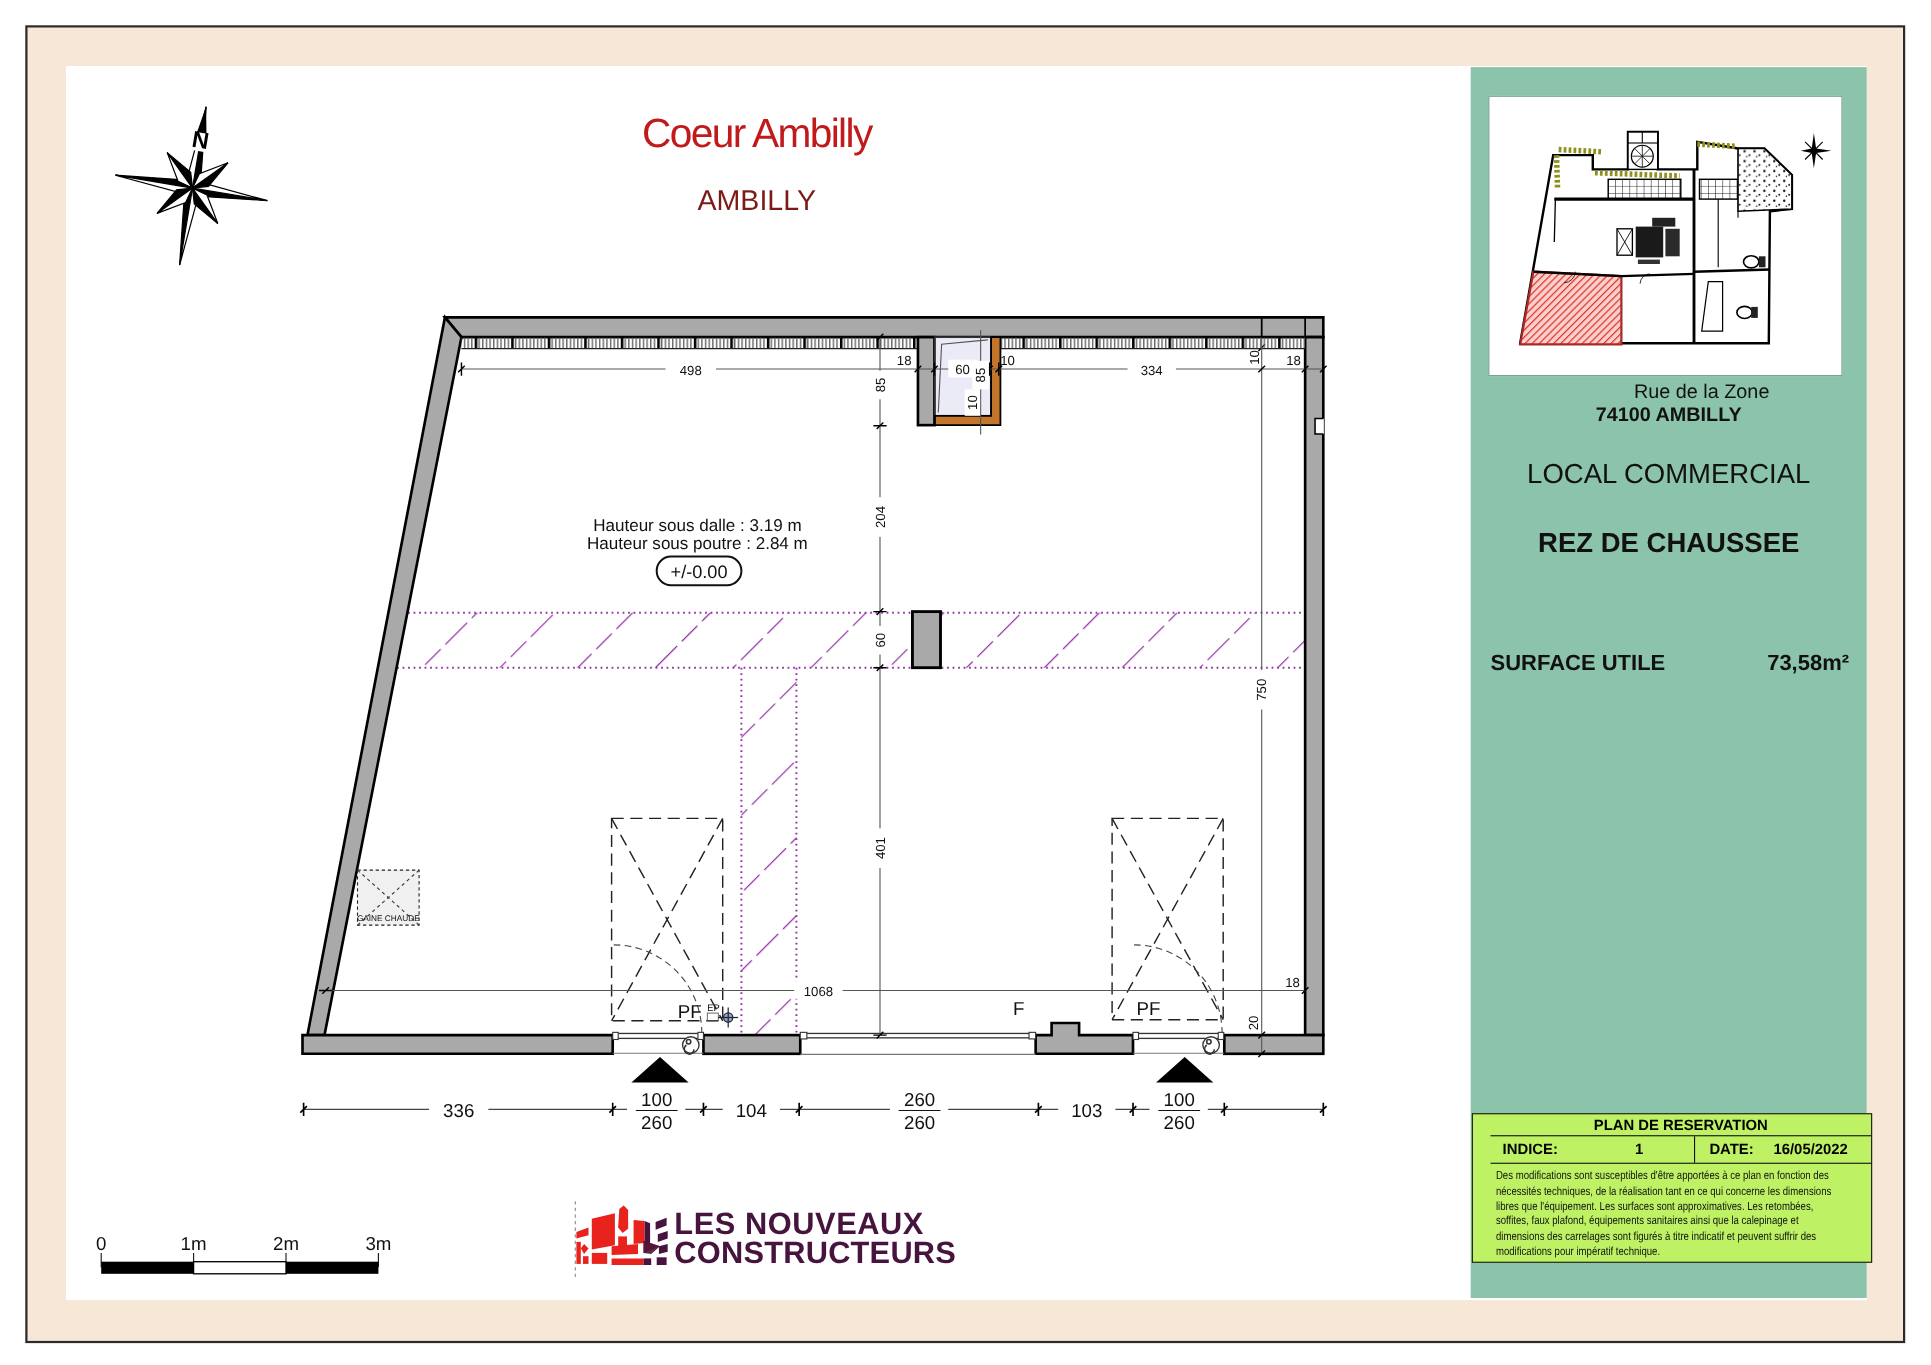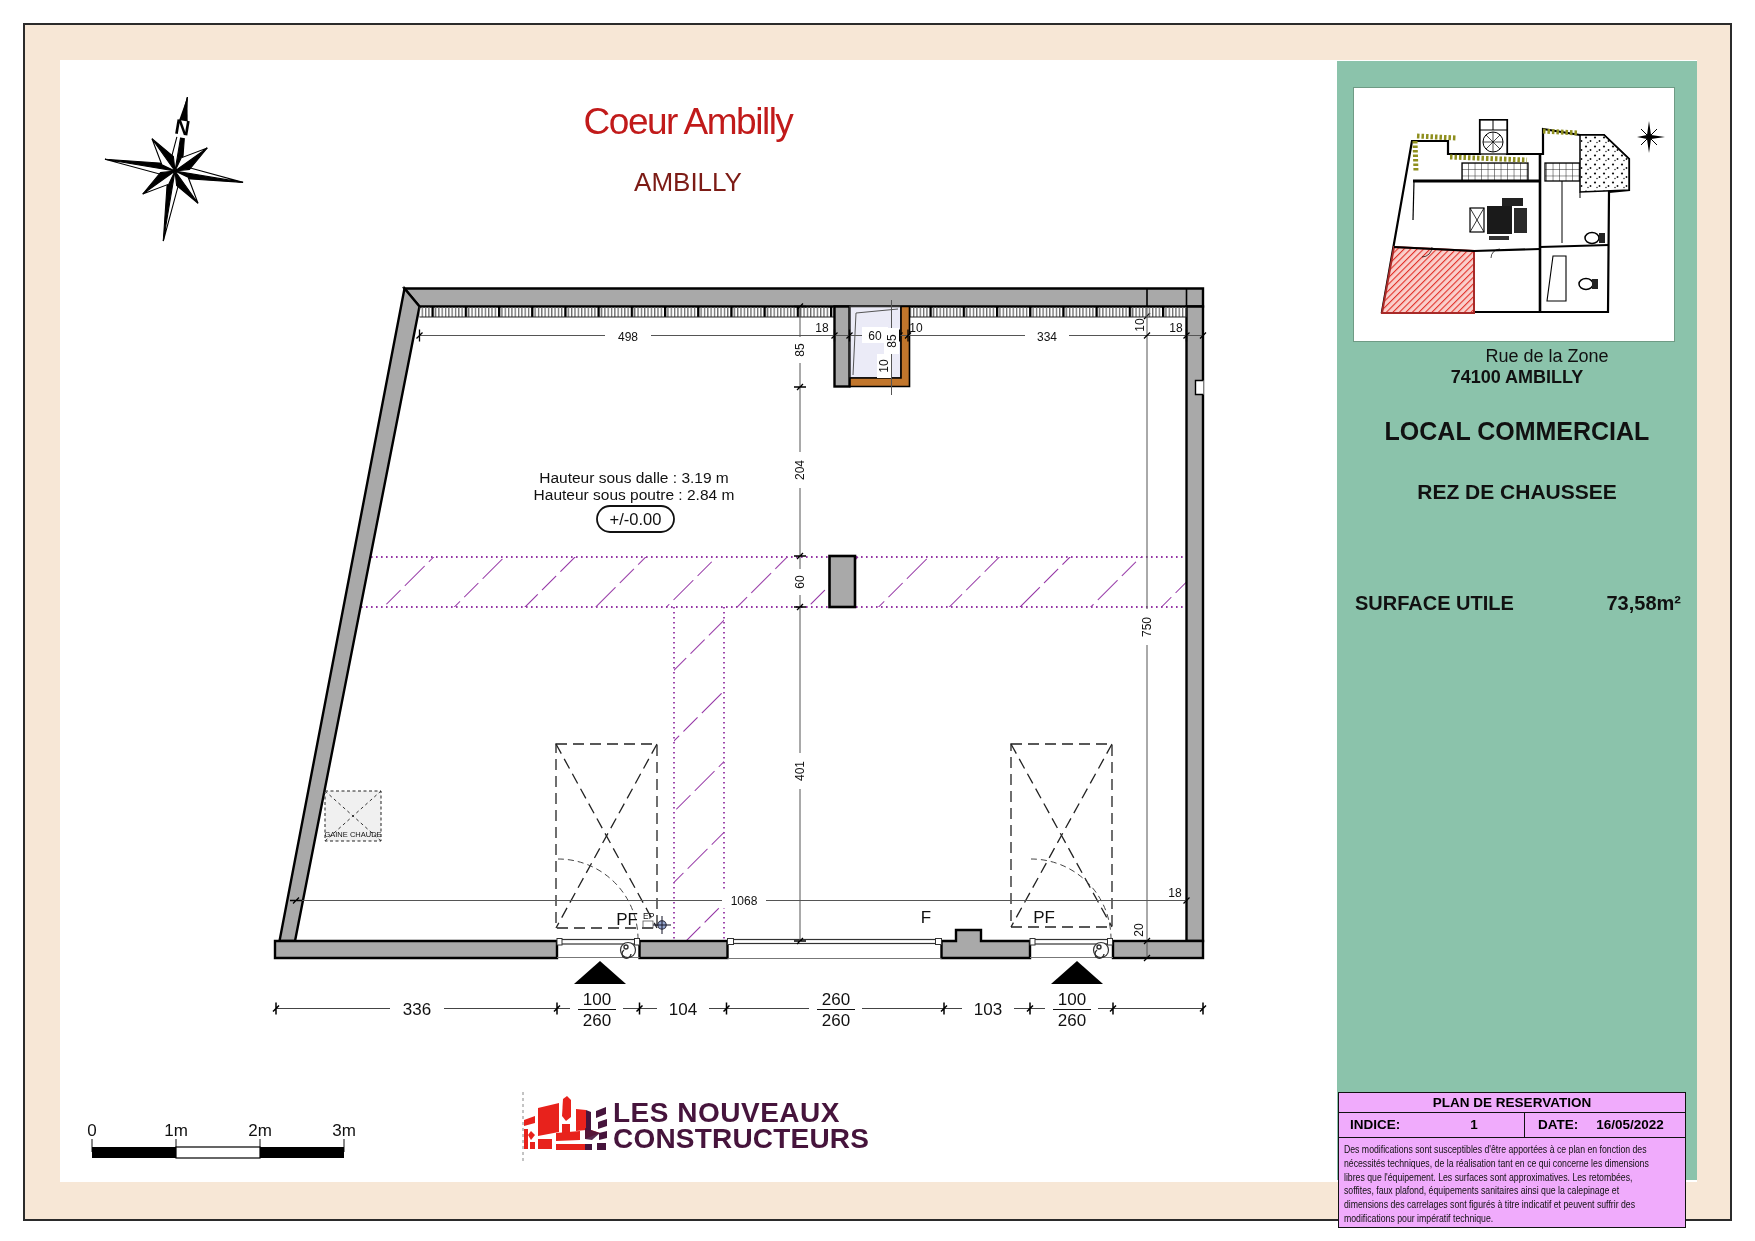--- a/index.html
+++ b/index.html
@@ -17,27 +17,27 @@
 <div class="abs" style="left:1353px;top:87px;width:320px;height:253px;background:#ffffff;border:1px solid #6f9b85;"></div>
 
 <div class="abs" style="left:388px;top:101px;width:600px;text-align:center;font-size:37px;color:#C11A1A;letter-spacing:-1.5px;">Coeur Ambilly</div>
 
 <div class="abs" style="left:388px;top:151px;width:600px;text-align:center;font-size:26px;color:#7C1B15;margin-top:16px;">AMBILLY</div>
 
 <div class="abs" style="left:1367px;top:346px;width:360px;text-align:center;font-size:18px;color:#111;">Rue de la Zone</div>
 
 <div class="abs" style="left:1337px;top:367px;width:360px;text-align:center;font-size:18px;font-weight:bold;color:#111;">74100 AMBILLY</div>
 
-<div class="abs" style="left:1337px;top:417px;width:360px;text-align:center;font-size:25px;font-weight:bold;color:#111;">LOCAL COMMERCIAL</div>
-
-<div class="abs" style="left:1337px;top:480px;width:360px;text-align:center;font-size:21px;font-weight:bold;color:#111;">REZ DE CHAUSSEE</div>
+<div class="abs" style="left:1337px;top:417px;width:360px;text-align:center;font-size:25px;font-weight:normal;color:#111;">LOCAL COMMERCIAL</div>
+
+<div class="abs" style="left:1337px;top:480px;width:360px;text-align:center;font-size:25px;font-weight:bold;color:#111;">REZ DE CHAUSSEE</div>
 
 <div class="abs" style="left:1355px;top:592px;width:326px;font-size:20px;font-weight:bold;color:#111;">SURFACE UTILE<span style="float:right">73,58m²</span></div>
 
-<div class="abs" style="left:1338px;top:1092px;width:346px;border:1.5px solid #111;background:#f0abfc;">
+<div class="abs" style="left:1338px;top:1012px;width:346px;border:1.5px solid #111;background:#bef264;padding-left:16px;">
 
   <div style="border-bottom:1.5px solid #111;text-align:center;font-size:13.5px;font-weight:bold;height:19px;line-height:19px;">PLAN DE RESERVATION</div>
 
   <div style="border-bottom:1.5px solid #111;display:flex;font-size:13.5px;font-weight:bold;height:24px;line-height:24px;align-items:center;">
     <div style="width:174px;padding-left:11px;">INDICE:<span style="margin-left:70px;">1</span></div>
     <div style="flex:1;border-left:1.5px solid #111;padding-left:13px;">DATE:<span style="margin-left:18px;">16/05/2022</span></div>
   </div>
 
   <div style="font-size:10.6px;line-height:13.8px;padding:5px 0 0 6px;color:#111;height:84px;width:408px;transform:scaleX(0.823);transform-origin:0 0;">Des modifications sont susceptibles d'être apportées à ce plan en fonction des<br>nécessités techniques, de la réalisation tant en ce qui concerne les dimensions<br>libres que l'équipement. Les surfaces sont approximatives. Les retombées,<br>soffites, faux plafond, équipements sanitaires ainsi que la calepinage et<br>dimensions des carrelages sont figurés à titre indicatif et peuvent suffrir des<br>modifications pour impératif technique.</div>
 </div>

